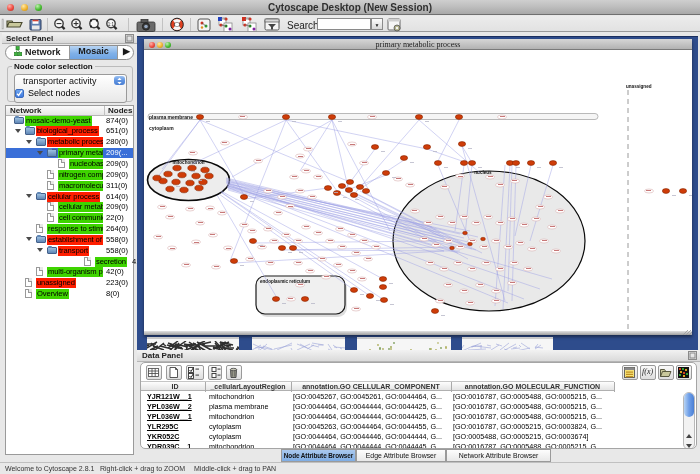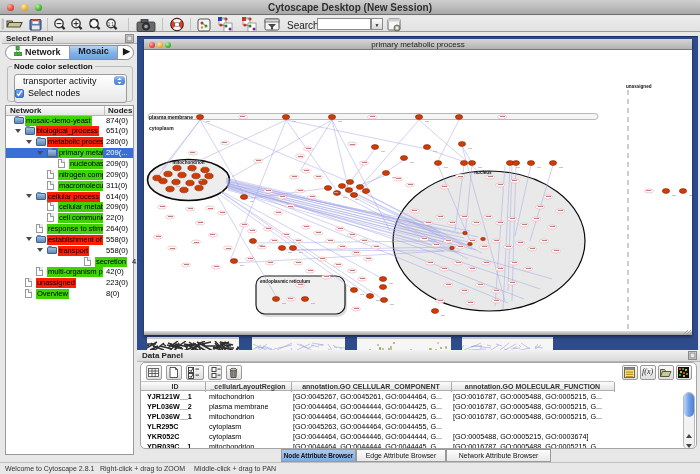--- a/index.html
+++ b/index.html
@@ -48,37 +48,37 @@
 .red { background:#ff1e00; }
 .arr { position:absolute; top:3px; width:0; height:0; border-left:3px solid transparent; border-right:3px solid transparent; border-top:4.2px solid #4a4a4a; }
 .fold { position:absolute; top:1.5px; width:10px; height:7.5px; background:linear-gradient(#9dc0e0,#5f86b5); border:1px solid #44618c; border-radius:1px; }
 .fold:before { content:""; position:absolute; left:0px; top:-2px; width:4px; height:2px; background:#5f86b5; border-radius:1px 1px 0 0; }
 .file { position:absolute; top:0.5px; width:7px; height:9px; background:#fff; border:1px solid #999; }
 .file:before { content:""; position:absolute; right:-1px; top:-1px; width:3px; height:3px; background:#e8e8e8; border-left:1px solid #999; border-bottom:1px solid #999; }
 
 
 #desktop { left:137px; top:36px; width:561px; height:314px; background:#2e4c8c; border-top:1px solid #1b2f5e; }
 #netwin { position:absolute; left:7px; top:2px; width:548px; height:296px; background:#fff; box-shadow:0 2px 3px rgba(0,0,0,0.45); overflow:hidden; }
-#nw-title { position:absolute; left:0; top:0; width:548px; height:11px; background:linear-gradient(#d6d6d6,#b2b2b2); border-bottom:1px solid #7a7a7a; }
+#nw-title { position:absolute; left:0; top:0; width:548px; height:11px; background:linear-gradient(#d6d6d6,#b2b2b2); border-bottom:1px solid #7a7a7a;font-family:Liberation Serif, serif; }
 #nw-title .t { position:absolute; width:100%; text-align:center; top:1px; font-size:8px; color:#1c1c1c; }
 #nw-title .tl { top:2.5px; width:6px; height:6px; border-radius:50%; }
 #botwins { position:absolute; left:0; top:300px; width:561px; height:14px; }
 .bw { position:absolute; top:0; height:14px; background:#f6f6f6; border-top:2px solid #c9c9c9; }
 
 
 #dpanel { left:137px; top:350px; width:563px; height:111px; background:#e8e8e8; }
 #dp-head { position:absolute; left:0; top:0; width:563px; height:12px; background:linear-gradient(#f2f2f2,#dadada); border-bottom:1px solid #b5b5b5; }
 #dp-head span { position:absolute; left:5px; top:1px; font-size:8px; font-weight:bold; color:#222; }
 #dp-body { position:absolute; left:3px; top:12px; width:557px; height:87px; background:#fff; border:1px solid #a5a5a5; border-radius:5px; overflow:hidden; }
 .dbtn { position:absolute; top:2px; width:15px; height:15px; background:linear-gradient(#fafafa,#dedede); border:1px solid #9a9a9a; border-radius:2px; }
 #dtable { position:absolute; left:0px; top:18px; width:545px; height:69px; overflow:hidden; }
 #dt-head { position:absolute; left:0; top:0; width:473px; height:10px; background:linear-gradient(#fdfdfd,#e4e4e4); border-bottom:1px solid #b0b0b0; border-top:1px solid #c5c5c5; font-size:7px; font-weight:bold; color:#333; }
 #dt-head div { position:absolute; top:1px; text-align:center; }
 .drow { position:absolute; left:0; width:545px; height:10px; font-size:7.2px; color:#000; white-space:nowrap; }
-.drow b { font-weight:bold; }
+.drow b { font-weight:bold;text-decoration:underline; }
 .drow div { position:absolute; top:1px; }
 #dscroll { position:absolute; right:1px; top:29px; width:12px; height:58px; }
 
 
 #btabs { left:0px; top:449px; width:700px; height:13px; }
 .btab { position:absolute; top:0; height:13px; background:linear-gradient(#fdfdfd,#e8e8e8); border:1px solid #9a9a9a; font-size:6.9px; color:#111; text-align:center; padding-top:2px; white-space:nowrap; overflow:hidden; }
 #btab1 { left:281px; width:75px; background:linear-gradient(#aac9ee,#7fade4); font-weight:bold; font-size:6.4px; letter-spacing:-0.1px; }
 #btab2 { left:356px; width:90px; }
 #btab3 { left:446px; width:105px; }
 #statusbar { left:0; top:462px; width:700px; height:12px; background:#e8e8e8; border-top:1px solid #c0c0c0; font-size:7px; color:#333; }
@@ -957,20 +957,21 @@
             <div class="drow" style="top:30.0px;padding-left:16px;">
               <div style="left:6px;"><b>YPL036W__1</b></div>
               <div style="left:68px;">mitochondrion</div>
               <div style="left:152px;">[GO:0044464, GO:0044444, GO:0044425, G...</div>
               <div style="left:312px;">[GO:0016787, GO:0005488, GO:0005215, G...</div>
             </div>
             <div class="drow" style="top:40.0px;">
               <div style="left:6px;"><b>YLR295C</b></div>
               <div style="left:68px;">cytoplasm</div>
               <div style="left:152px;">[GO:0045263, GO:0044464, GO:0044455, G...</div>
+              <div style="left:312px;">[GO:0016787, GO:0005215, GO:0003824, G...</div>
             </div>
             <div class="drow" style="top:50.0px;">
               <div style="left:6px;"><b>YKR052C</b></div>
               <div style="left:68px;">cytoplasm</div>
               <div style="left:152px;">[GO:0044464, GO:0044446, GO:0044444, G...</div>
               <div style="left:312px;">[GO:0005488, GO:0005215, GO:0003674]</div>
             </div>
             <div class="drow" style="top:60.0px;">
               <div style="left:6px;"><b>YDR039C__1</b></div>
               <div style="left:68px;">mitochondrion</div>

